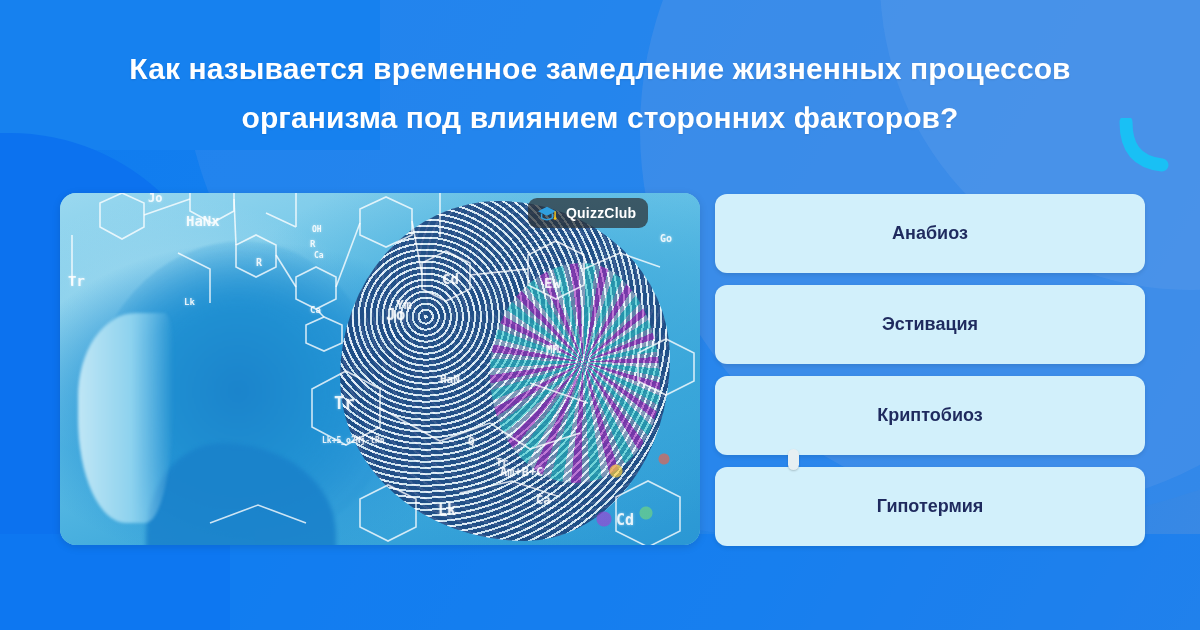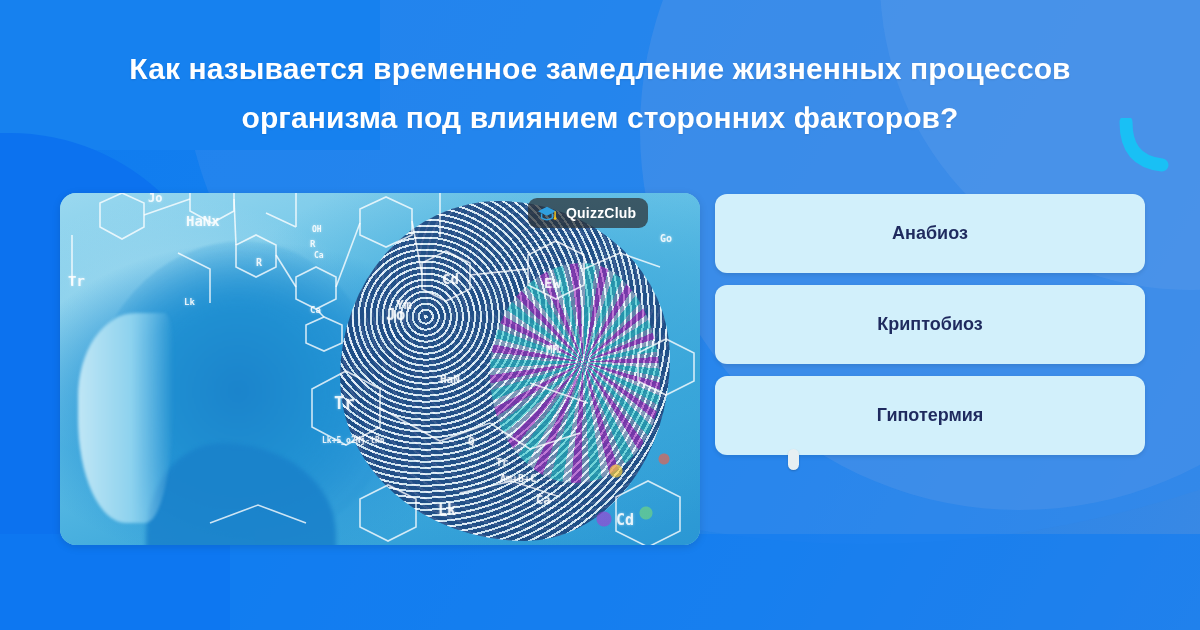--- a/index.html
+++ b/index.html
@@ -322,21 +322,21 @@
       <div class="chem-text" style="left:250px; top:112px;font-size:9px;">Ca</div>
       <div class="chem-text" style="left:382px; top:78px; font-size:14px;">Cd</div>
       <div class="chem-text" style="left:326px; top:112px;font-size:16px;">Jo</div>
       <div class="chem-text" style="left:274px; top:200px;font-size:17px;">Tr</div>
       <div class="chem-text" style="left:262px; top:243px;font-size:8px;">Lk+5_o2Nj-tRn</div>
       <div class="chem-text" style="left:336px; top:104px;font-size:13px;">Ym</div>
       <div class="chem-text" style="left:484px; top:82px; font-size:14px;">Ew</div>
       <div class="chem-text" style="left:336px; top:180px;font-size:11px;padding-left:44px;">HaN</div>
       <div class="chem-text" style="left:486px; top:150px;font-size:11px;">MM</div>
       <div class="chem-text" style="left:408px; top:242px;font-size:11px;">Q</div>
-      <div class="chem-text" style="left:440px; top:272px;font-size:10px;margin-top:8px;">Am+B+C</div>
+      <div class="chem-text" style="left:440px; top:272px;font-size:12px;">Am+B+C</div>
       <div class="chem-text" style="left:436px; top:264px;font-size:10px;">Tr</div>
       <div class="chem-text" style="left:378px; top:308px;font-size:15px;">Lk</div>
       <div class="chem-text" style="left:476px; top:300px;font-size:12px;">Ca</div>
       <div class="chem-text" style="left:556px; top:318px;font-size:15px;">Cd</div>
       <div class="chem-text" style="left:600px; top:40px; font-size:10px;">Go</div>
     </div>
 
     <div class="logo-badge" style="left:468px; top:5px;">
       <svg class="logo-cap" viewBox="0 0 24 20">
         <path d="M2 8 L12 3 L22 8 L12 13 Z" fill="#2f9fe0"></path>
@@ -346,20 +346,23 @@
       </svg>
       <span class="logo-text">QuizzClub</span>
     </div>
   </div>
 
   <div class="answers">
     <div class="answer">
       <span>Анабиоз</span>
     </div>
     <div class="answer">
+      <span>Эстивация</span>
+    </div>
+    <div class="answer">
       <span>Криптобиоз</span>
     </div>
     <div class="answer">
       <span>Гипотермия</span>
     </div>
   </div>
 
   <div class="pointer-marker"></div>
 
 </div>

